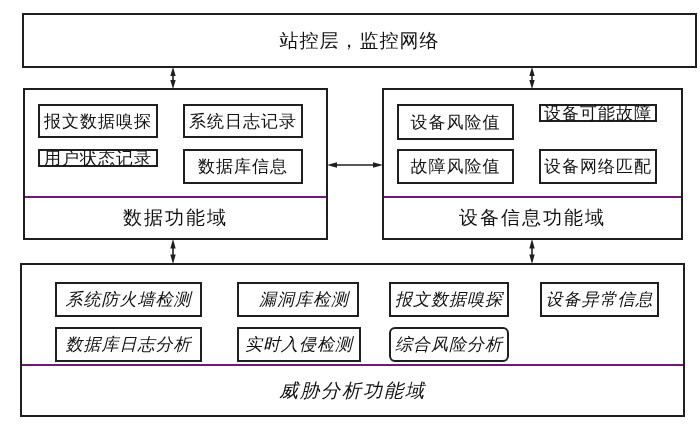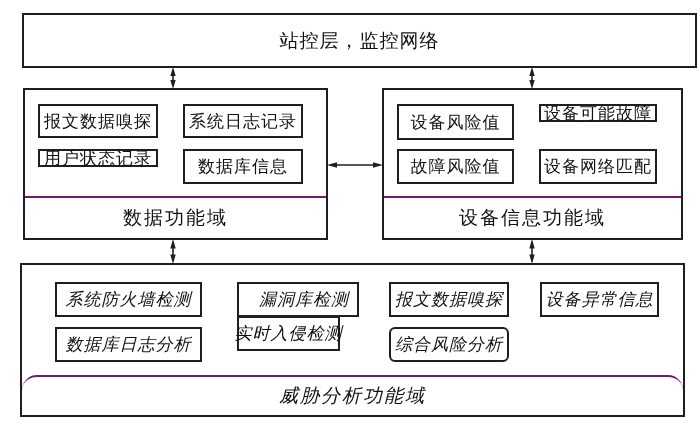--- a/index.html
+++ b/index.html
@@ -33,21 +33,21 @@
   .domain .strip {
     border-top: 2px solid #701a75;
     display: flex; align-items: center; justify-content: center;
     font-size: 19px; letter-spacing: 2px; color: #111;
   }
 
   .data-domain   { left: 23px;  top: 88px;  width: 305px; height: 152px; }
   .device-domain { left: 382px; top: 88px;  width: 301px; height: 152px; }
   .threat-domain { left: 20px;  top: 263px; width: 665px; height: 154px; font-style: italic; }
   .data-domain .strip, .device-domain .strip { height: 42px; }
-  .threat-domain .strip { height: 40px; border-radius: 15px; }
+  .threat-domain .strip { height: 51px; }
 
   .item {
     position: absolute;
     border: 2px solid #1f1f1f;
     background: #ffffff;
     display: flex; align-items: center; justify-content: center;
     font-size: 17px; letter-spacing: 1px; color: #111;
     white-space: nowrap;
   }
 
@@ -62,21 +62,21 @@
   .device-domain .i1 { left: 155px; top: 14px; width: 118px; height: 18px; }
   .device-domain .i2 { left: 13px;  top: 59px; width: 117px; height: 35px; }
   .device-domain .i3 { left: 155px; top: 59px; width: 118px; height: 35px; }
 
   
   .threat-domain .i0 { left: 33px;  top: 17px; width: 147px; height: 35px; }
   .threat-domain .i1 { left: 215px; top: 17px; width: 122px; height: 35px; padding-left: 12px; }
   .threat-domain .i2 { left: 367px; top: 17px; width: 120px; height: 35px; }
   .threat-domain .i3 { left: 518px; top: 17px; width: 119px; height: 35px; }
   .threat-domain .i4 { left: 33px;  top: 62px; width: 147px; height: 35px; }
-  .threat-domain .i5 { left: 215px; top: 51px; width: 103px; height: 35px; }
+  .threat-domain .i5 { left: 215px; top: 62px; width: 124px; height: 35px; }
   .threat-domain .i6 { left: 367px; top: 62px; width: 120px; height: 35px; border-radius: 6px; }
   .threat-domain .i7 { left: 518px; top: 62px; width: 119px; height: 35px; }
 
   .arrow { position: absolute; }
   .arrow line    { stroke: #1f1f1f; stroke-width: 1.6; }
   .arrow polygon { fill: #1f1f1f; }
 </style>
 </head>
 <body>
 

